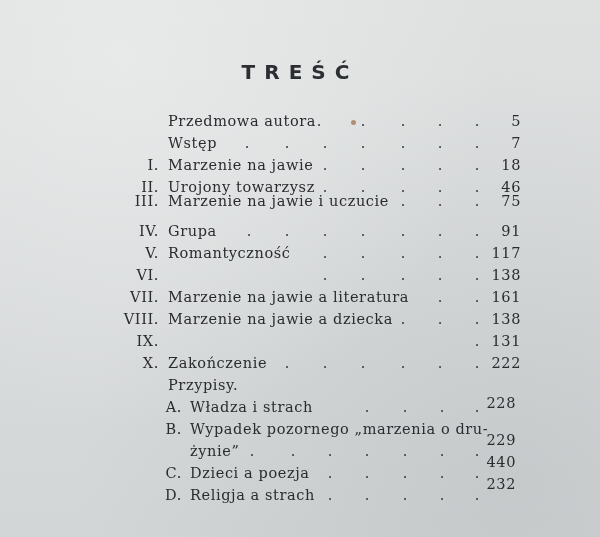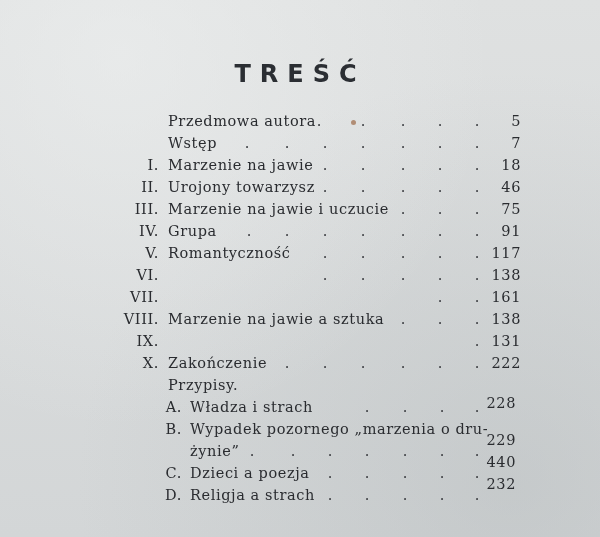--- a/index.html
+++ b/index.html
@@ -24,21 +24,21 @@
       inset: 0;
     }
     .title {
       position: absolute;
       left: 0;
       width: 600px;
       top: 60px;
       text-align: center;
       font-family: "DejaVu Sans", "Liberation Sans", sans-serif;
       font-weight: bold;
-      font-size: 24px;
+      font-size: 20px;
       letter-spacing: 9px;
       color: #2b2e33;
       padding-left: 0;
       box-sizing: border-box;
     }
     .toc {
       position: absolute;
       left: 0;
       top: 110px;
       width: 600px;
@@ -157,21 +157,21 @@
       <span class="dots">
         <span class="dot" style="left:320px">.</span>
           <span class="dot" style="left:358px">.</span>
           <span class="dot" style="left:398px">.</span>
           <span class="dot" style="left:435px">.</span>
           <span class="dot" style="left:472px">.</span>
       </span>
       <span class="page-no">46</span>
     </div>
 
-    <div class="row" style="top:88px">
+    <div class="row" style="top:80px">
       <span class="num">III.</span>
       <span class="label">Marzenie na jawie i uczucie</span>
       <span class="dots">
         <span class="dot" style="left:398px">.</span>
           <span class="dot" style="left:435px">.</span>
           <span class="dot" style="left:472px">.</span>
       </span>
       <span class="page-no">75</span>
     </div>
 
@@ -210,30 +210,31 @@
           <span class="dot" style="left:358px">.</span>
           <span class="dot" style="left:398px">.</span>
           <span class="dot" style="left:435px">.</span>
           <span class="dot" style="left:472px">.</span>
       </span>
       <span class="page-no">138</span>
     </div>
 
     <div class="row" style="top:176px">
       <span class="num">VII.</span>
+      <span class="label">Marzenie na jawie a literatura</span>
       <span class="dots">
         <span class="dot" style="left:435px">.</span>
           <span class="dot" style="left:472px">.</span>
       </span>
       <span class="page-no">161</span>
     </div>
 
     <div class="row" style="top:198px">
       <span class="num">VIII.</span>
-      <span class="label">Marzenie na jawie a sztuka</span>
+      <span class="label">Marzenie na jawie a dziecka</span>
       <span class="dots">
         <span class="dot" style="left:398px">.</span>
           <span class="dot" style="left:435px">.</span>
           <span class="dot" style="left:472px">.</span>
       </span>
       <span class="page-no">138</span>
     </div>
 
     <div class="row" style="top:220px">
       <span class="num">IX.</span>

